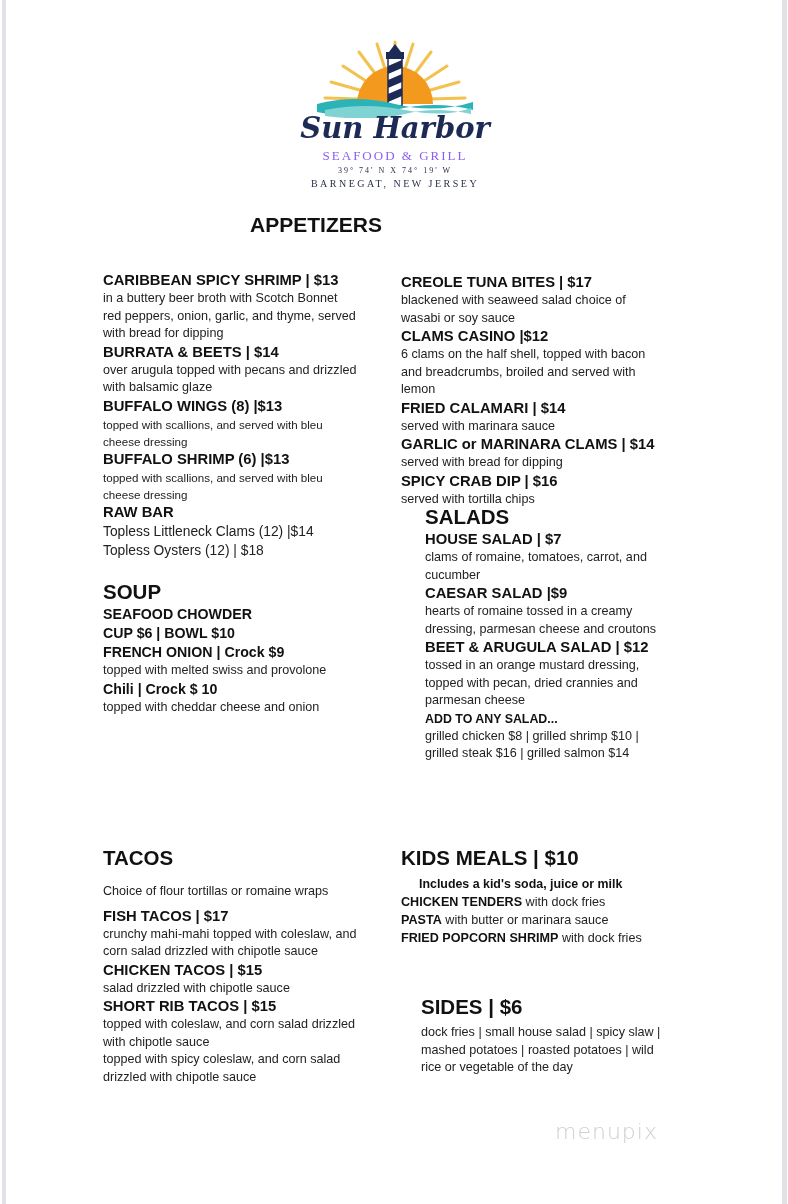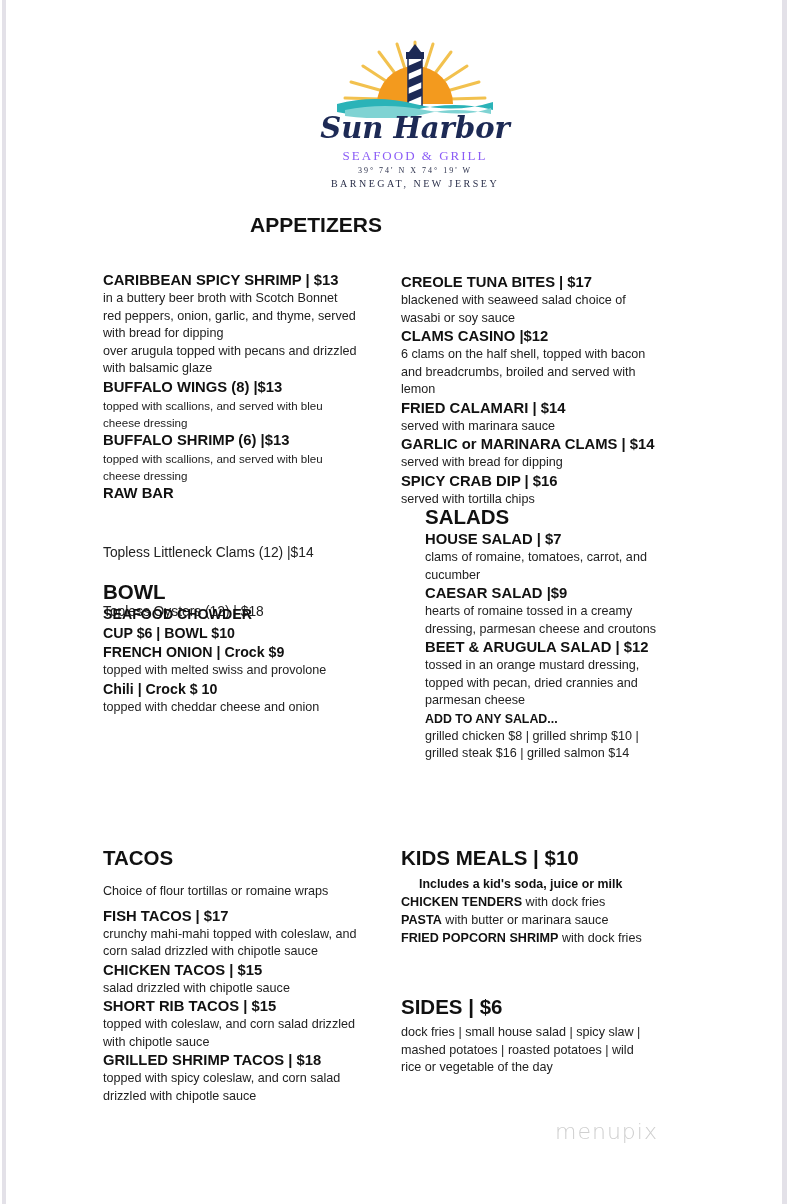--- a/index.html
+++ b/index.html
@@ -4,21 +4,21 @@
   <style>
     html, body { margin: 0; padding: 0; background: #ffffff; }
     body {
       width: 788px; height: 1204px; position: relative; overflow: hidden;
       font-family: "Liberation Sans", sans-serif; color: #111;
     }
     .edge-left { position: absolute; left: 2px; top: 0; width: 4px; height: 1204px; background: #e3e1e8; }
     .edge-right { position: absolute; left: 782px; top: 0; width: 5px; height: 1204px; background: #e3e1e8; }
 
     
-    .logo { position: absolute; left: 300px; top: 38px; width: 190px; height: 160px; margin-left: 20px; }
+    .logo { position: absolute; left: 300px; top: 38px; width: 190px; height: 160px; }
     .logo svg { position: absolute; left: 15px; top: 0; }
     .brand {
       position: absolute; left: 0; top: 73px; width: 190px; text-align: center;
       font-family: "DejaVu Serif", serif; font-style: italic; font-weight: bold;
       font-size: 29px; color: #1d2a55; letter-spacing: 0px;
     }
     .tagline {
       position: absolute; left: 0; top: 110px; width: 190px; text-align: center;
       font-family: "Liberation Serif", serif; font-size: 13px; letter-spacing: 2px; color: #8b5cf6;
     }
@@ -36,21 +36,21 @@
       font-weight: bold; font-size: 21px; color: #111;
     }
 
     .col { position: absolute; }
     .col-left { left: 103px; width: 295px; }
     .col-right { left: 401px; width: 300px; }
 
     .item-name { font-weight: bold; font-size: 14.8px; line-height: 19px; color: #111; white-space: nowrap; }
     .item-desc { font-size: 12.6px; line-height: 17.5px; color: #222; }
     .item-desc-sm { font-size: 11.6px; line-height: 17px; color: #222; }
-    .item-line { font-size: 13.8px; line-height: 19px; color: #222; white-space: nowrap; margin-top: 40px; }
+    .item-line { font-size: 13.8px; line-height: 19px; color: #222; white-space: nowrap; }
     .sec-title { font-weight: bold; font-size: 20.5px; line-height: 26px; color: #111; white-space: nowrap; }
     .sub-bold { font-weight: bold; font-size: 12.4px; line-height: 18px; color: #111; white-space: nowrap; }
     .kids-line { font-size: 12.6px; line-height: 18px; color: #222; white-space: nowrap; }
     .kids-line b { color: #111; }
 
     .watermark {
       position: absolute; left: 555px; top: 1105px; font-size: 22px;
       color: #cfcfcf; letter-spacing: 1px; font-family: "DejaVu Sans", sans-serif; font-weight: 300; margin-top: 14px;
     }
   </style>
@@ -92,20 +92,21 @@
 <div class="page-title">APPETIZERS</div>
 
 <div class="col col-left" style="top:271px;">
   <div>
     <div class="item-name">CARIBBEAN SPICY SHRIMP | $13</div>
     <div class="item-desc">in a buttery beer broth with Scotch Bonnet</div>
     <div class="item-desc">red peppers, onion, garlic, and thyme, served</div>
     <div class="item-desc">with bread for dipping</div>
   </div>
   <div>
+    <div class="item-name">BURRATA &amp; BEETS | $14</div>
     <div class="item-desc">over arugula topped with pecans and drizzled</div>
     <div class="item-desc">with balsamic glaze</div>
   </div>
   <div>
     <div class="item-name">BUFFALO WINGS (8) |$13</div>
     <div class="item-desc-sm">topped with scallions, and served with bleu</div>
     <div class="item-desc-sm">cheese dressing</div>
   </div>
   <div>
     <div class="item-name">BUFFALO SHRIMP (6)  |$13</div>
@@ -139,21 +140,21 @@
     <div class="item-name">GARLIC or MARINARA CLAMS | $14</div>
     <div class="item-desc">served with bread for dipping</div>
   </div>
   <div>
     <div class="item-name">SPICY CRAB DIP | $16</div>
     <div class="item-desc">served with tortilla chips</div>
   </div>
 </div>
 
 <div class="col col-left" style="top:579px;">
-  <div class="sec-title">BOWL</div>
+  <div class="sec-title">SOUP</div>
   <div class="item-name" style="font-size:14.2px;">SEAFOOD  CHOWDER</div>
   <div class="item-name" style="font-size:14.2px;">CUP $6   |  BOWL  $10</div>
   <div class="item-name" style="font-size:14.2px;">FRENCH ONION  | Crock $9</div>
   <div class="item-desc">topped with melted swiss and provolone</div>
   <div class="item-name" style="font-size:14.2px;">Chili | Crock $ 10</div>
   <div class="item-desc">topped with cheddar cheese and onion</div>
 </div>
 
 <div class="col col-right" style="top:504px;margin-left:24px;">
   <div class="sec-title">SALADS</div>
@@ -176,33 +177,32 @@
   <div class="sec-title">TACOS</div>
   <div class="item-desc" style="margin-top:12px; margin-bottom:6px;">Choice of flour tortillas or romaine wraps</div>
   <div class="item-name">FISH TACOS | $17</div>
   <div class="item-desc">crunchy mahi-mahi topped with coleslaw, and</div>
   <div class="item-desc">corn salad drizzled with chipotle sauce</div>
   <div class="item-name">CHICKEN TACOS |  $15</div>
   <div class="item-desc">salad drizzled with chipotle sauce</div>
   <div class="item-name">SHORT RIB TACOS | $15</div>
   <div class="item-desc">topped with coleslaw, and corn salad drizzled</div>
   <div class="item-desc">with chipotle sauce</div>
-  <div class="item-name">GRILLED SHRIMP TACOS | $18</div>
   <div class="item-desc">topped with spicy coleslaw, and corn salad</div>
   <div class="item-desc">drizzled with chipotle sauce</div>
 </div>
 
 <div class="col col-right" style="top:845px;">
   <div class="sec-title">KIDS MEALS | $10</div>
   <div class="sub-bold" style="margin-top:4px;padding-left:18px;">Includes a kid's soda, juice or milk</div>
   <div class="kids-line"><b>CHICKEN TENDERS</b><span> with dock fries</span></div>
   <div class="kids-line"><b>PASTA</b><span> with butter or marinara sauce</span></div>
   <div class="kids-line"><b>FRIED POPCORN SHRIMP</b><span> with dock fries</span></div>
 </div>
 
-<div class="col col-right" style="top:994px;">
+<div class="col col-right" style="top:994px;margin-left:20px;">
   <div class="sec-title">SIDES | $6</div>
   <div class="item-desc" style="margin-top:4px;">dock fries | small house salad | spicy slaw |</div>
   <div class="item-desc">mashed potatoes | roasted potatoes | wild</div>
   <div class="item-desc">rice or vegetable of the day</div>
 </div>
 
 <div class="watermark">menupix</div>
 
 </body></html>

